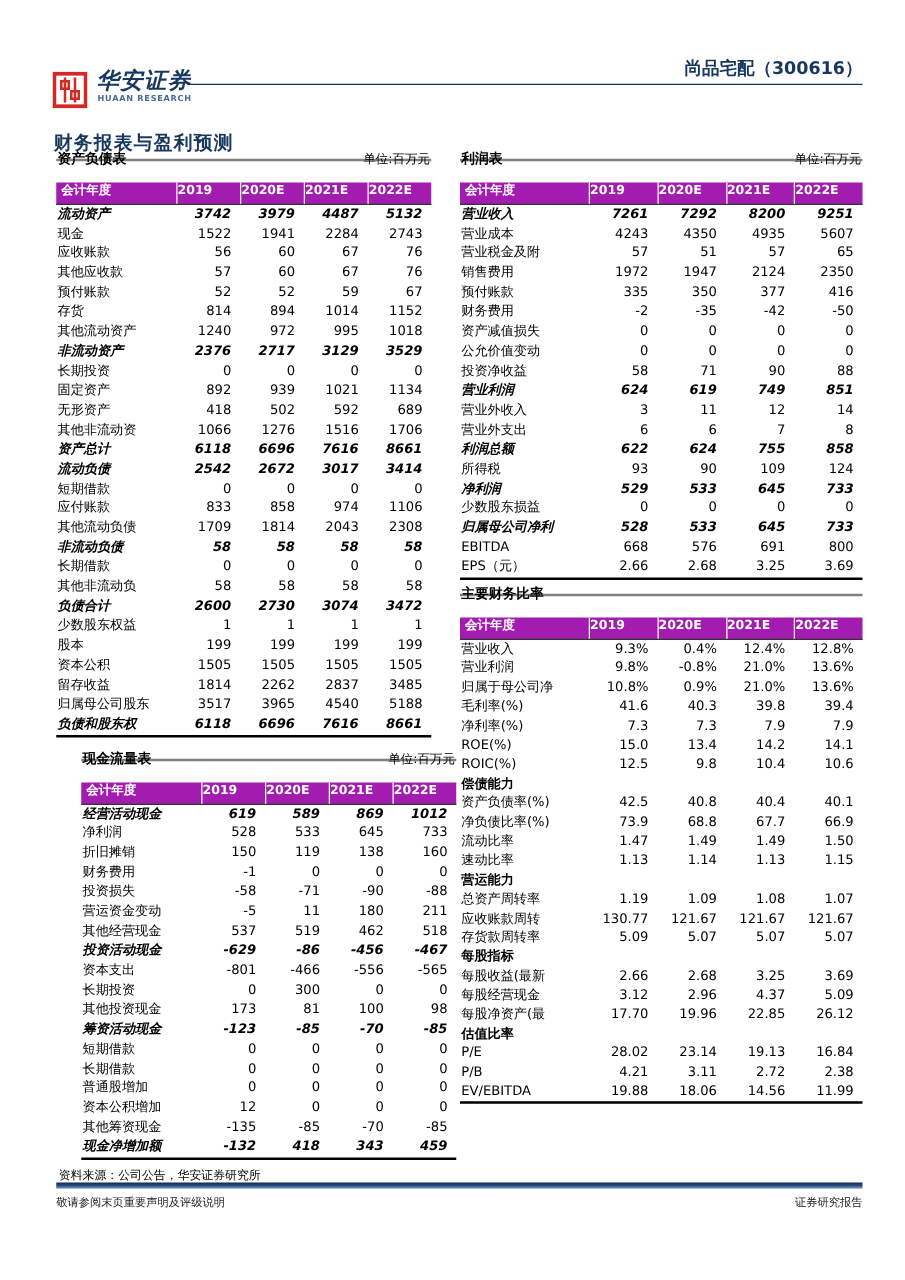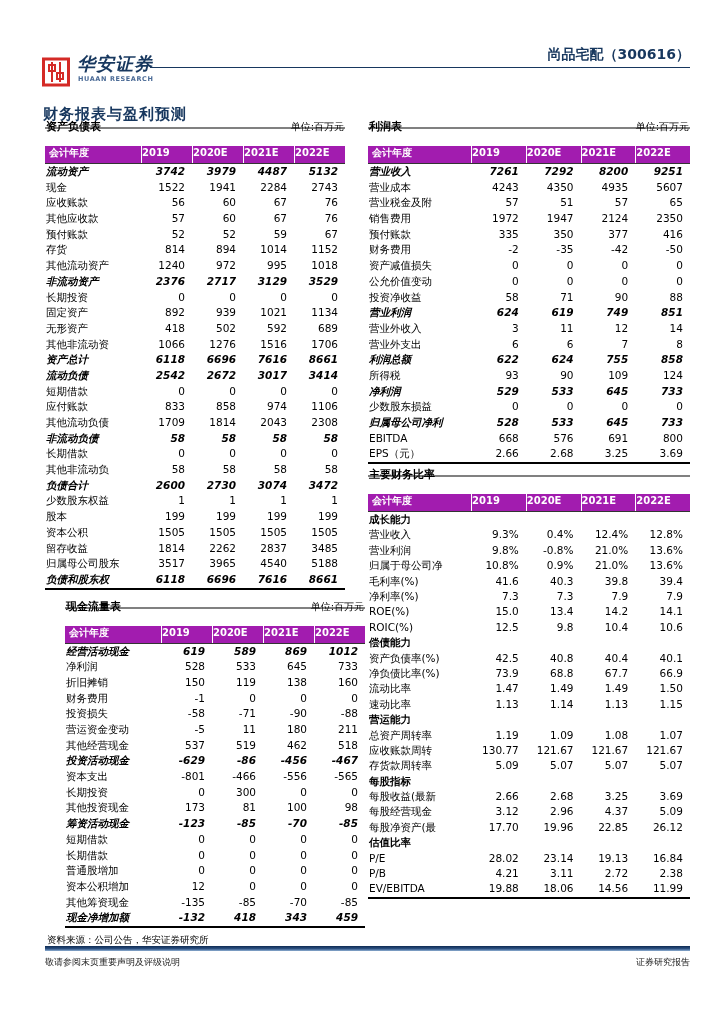--- a/index.html
+++ b/index.html
@@ -596,23 +596,20 @@
         <div class="t-titlebar">
           <div class="t-title">主要财务比率</div>
         </div>
         <div class="t-head">
           <div class="h-label">会计年度</div>
           <div class="h-year">2019</div>
           <div class="h-year">2020E</div>
           <div class="h-year">2021E</div>
           <div class="h-year">2022E</div>
         </div>
-        <div class="t-row section">
-          <div class="lbl">成长能力</div>
-        </div>
         <div class="t-row">
           <div class="lbl">营业收入</div>
           <div class="val">9.3%</div>
           <div class="val">0.4%</div>
           <div class="val">12.4%</div>
           <div class="val">12.8%</div>
         </div>
         <div class="t-row">
           <div class="lbl">营业利润</div>
           <div class="val">9.8%</div>

